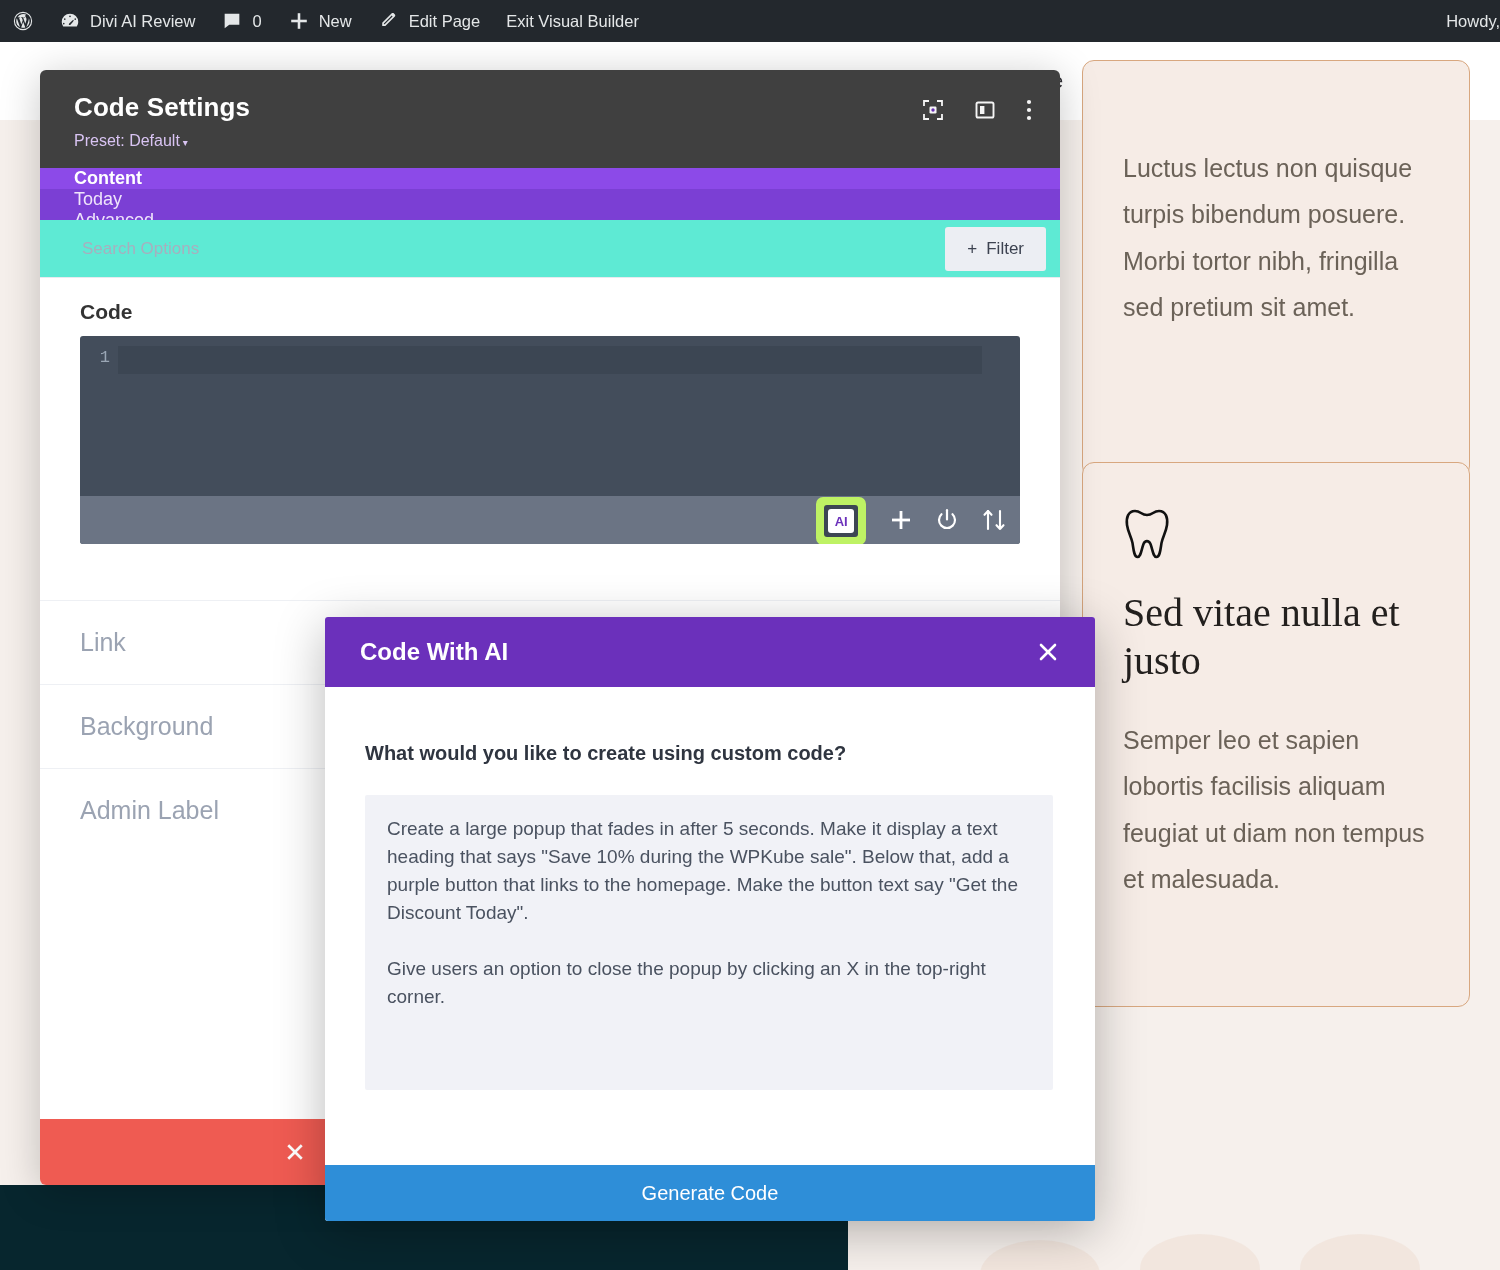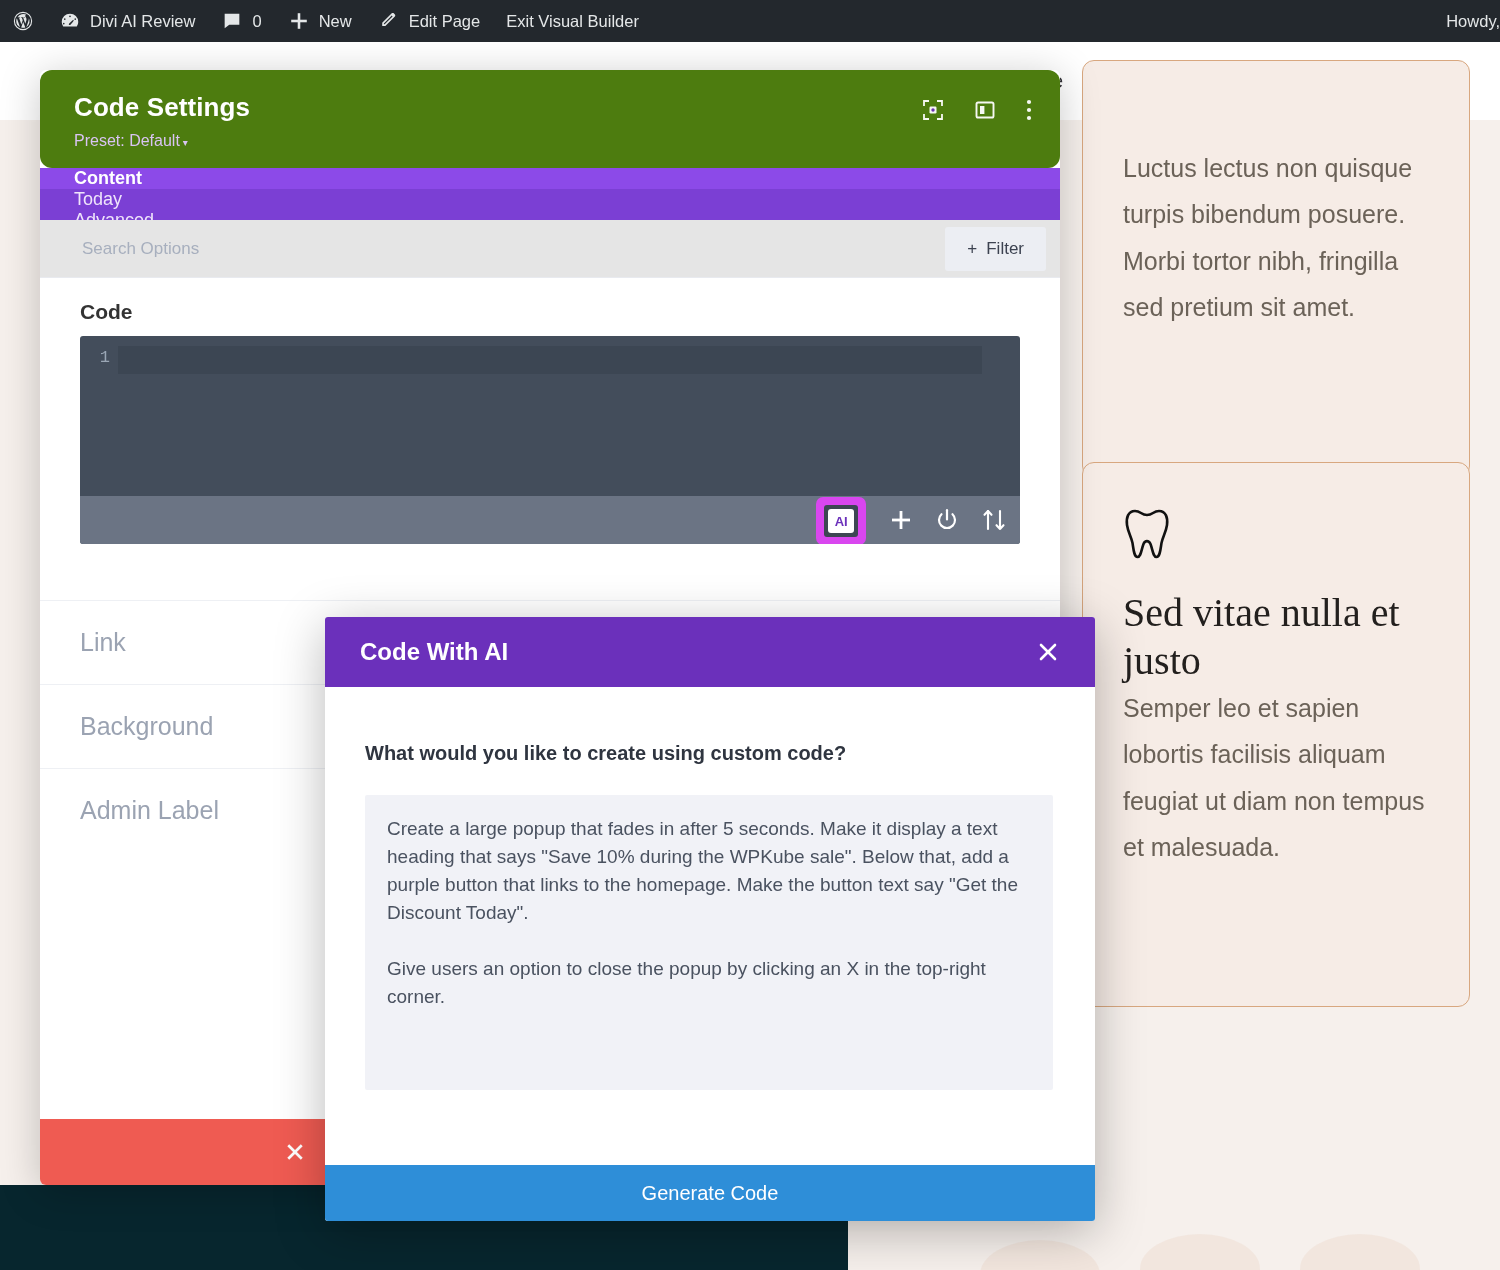--- a/index.html
+++ b/index.html
@@ -66,51 +66,51 @@
   .card-h-cut {
     font-family:"Liberation Serif", serif; font-size:38px; color:#2b2b2b;
     line-height:1.25; overflow:hidden; height:34px; margin-top:-6px;
   }
   .card-p {
     font-size:25px; line-height:1.85; color:#6b6258; font-weight:400;
   }
   .tooth { width:56px; height:58px; margin-bottom:26px; }
   .card-h {
     font-family:"Liberation Serif", serif; font-size:40px; color:#23201e;
-    line-height:1.2; font-weight:400;
+    line-height:1.2; margin-bottom:32px; font-weight:400;
   }
   .site-footer {
     position:absolute; left:0; bottom:0; width:848px; height:85px; background:#07262e;
   }
   .blob { position:absolute; border-radius:50%; background:#efded4; opacity:.55; }
 
   
   .divi-modal {
     position:absolute; left:40px; top:70px; width:1020px; height:1115px;
     background:#fff; border-radius:6px; z-index:30;
     box-shadow:0 6px 40px rgba(0,0,0,.22);
     display:flex; flex-direction:column; overflow:hidden;
   }
-  .dm-head { background:#4d7c0f; padding:22px 18px 18px 34px; position:relative;border-radius:12px; }
+  .dm-head { background:#404040; padding:22px 18px 18px 34px; position:relative; }
   .dm-title { color:#fff; font-size:26px; font-weight:bold; letter-spacing:.1px; }
   .dm-preset { margin-top:9px; color:#d9c4f3; font-size:16px; cursor:pointer; }
   .dm-caret { font-size:10px; margin-left:3px; }
   .dm-head-icons {
     position:absolute; right:28px; top:28px; display:flex; align-items:center; gap:30px;
   }
   .dm-hi { cursor:pointer; opacity:.95; display:flex; }
   .dm-hi svg { display:block; }
   .dm-tabs { background:#7b3fd4; display:flex; height:52px;flex-direction:column; }
   .dm-tab {
     padding:0 34px; display:flex; align-items:center; color:#efe4fb;
     font-size:18px; cursor:pointer;
   }
   .dm-tab.active { background:#8c4ae8; color:#fff; font-weight:bold; }
   .dm-search {
-    height:58px; background:#e5e5e5; border-bottom:1px solid #e8eaef;
+    height:58px; background:#5eead4; border-bottom:1px solid #e8eaef;
     display:flex; align-items:center; padding:0 14px 0 42px; position:relative;
   }
   .dm-search-input {
     border:0; background:transparent; outline:none; font-size:17px;
     color:#3c4250; width:620px; font-family:"Liberation Sans", sans-serif;
   }
   .dm-search-input::placeholder { color:#a7afbe; }
   .dm-filter {
     margin-left:auto; background:#eceef3; color:#3c4250; border:0;
     border-radius:3px; height:44px; padding:0 22px; font-size:17px;
@@ -145,21 +145,21 @@
   }
   .code-activeline { background:#3c4653; }
   .code-toolbar {
     position:absolute; left:0; right:0; bottom:0; height:48px;
     background:#6b7484; display:flex; align-items:center;
     justify-content:flex-end; padding-right:12px; gap:20px;
   }
   .tb-ico { cursor:pointer; display:flex; align-items:center; justify-content:center; }
   .tb-ico svg { display:block; }
   .ai-btn-outer {
-    width:50px; height:48px; background:#d946ef; border-radius:7px;
+    width:50px; height:48px; background:#bef264; border-radius:7px;
     display:flex; align-items:center; justify-content:center; cursor:pointer;
     margin-right:2px; position:relative; top:1px;
   }
   .ai-btn-inner {
     width:34px; height:32px; background:#3d4653; border-radius:3px;
     display:flex; align-items:center; justify-content:center;
   }
   .ai-chip {
     width:26px; height:24px; background:#fff; border-radius:3px;
     display:flex; align-items:center; justify-content:center;

